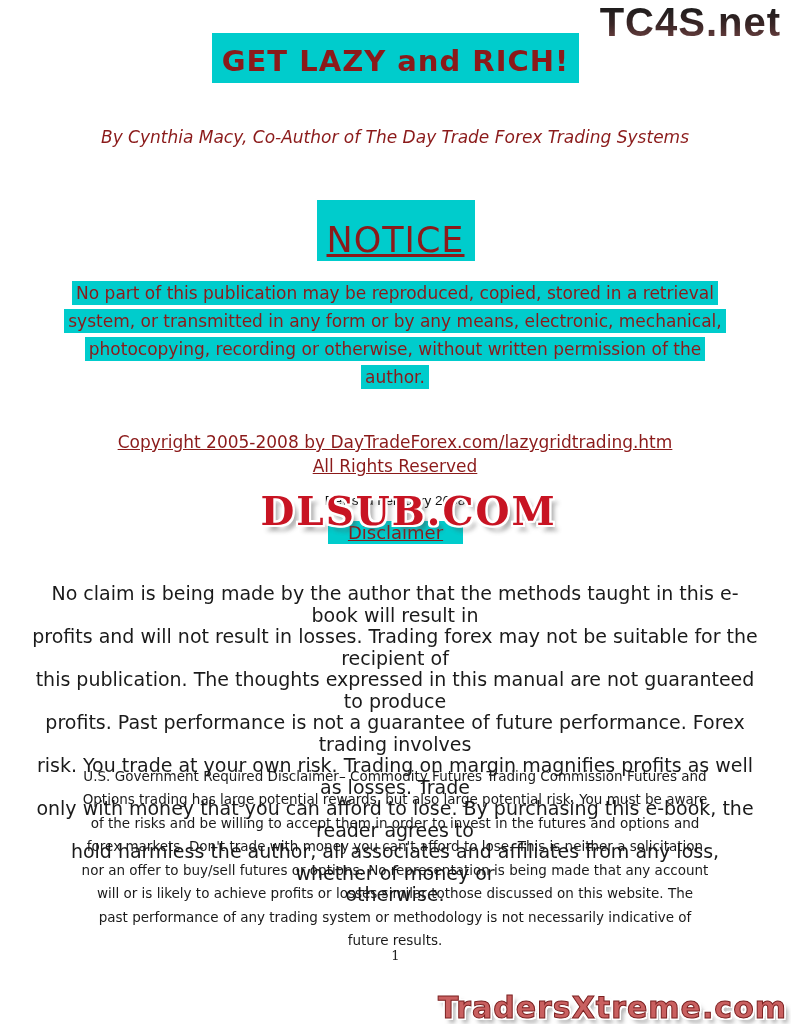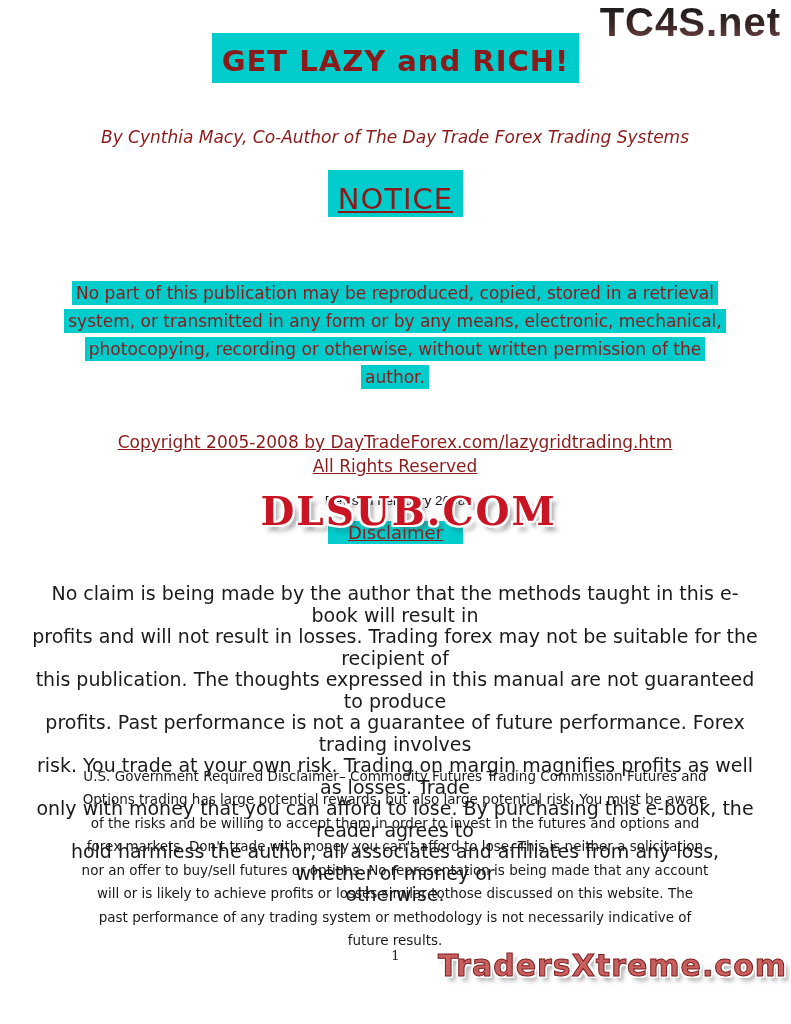--- a/index.html
+++ b/index.html
@@ -26,22 +26,22 @@
     font-size:29px;font-weight:bold;letter-spacing:1px;
   }
 
   .byline{
     position:absolute;top:110px;left:30px;width:730px;
     text-align:center;font-size:17px;color:#8b1a1a;font-style:italic;
   }
 
   .notice-row{position:absolute;top:170px;left:0;width:100%;text-align:center;}
   .notice-row .hl{
-    display:inline-block;padding:12px 10px 1px 10px;
-    font-size:29px;text-decoration:underline;letter-spacing:1px;
+    display:inline-block;padding:20px 10px 1px 10px;
+    font-size:35px;text-decoration:underline;letter-spacing:1px;margin-top:30px;
   }
 
   .notice-para{
     position:absolute;top:262px;left:30px;width:730px;
     text-align:center;font-size:17px;line-height:28px;
   }
   .notice-para .hl{
     white-space:pre-line;
     padding:2px 4px;
     -webkit-box-decoration-break:clone;box-decoration-break:clone;
@@ -86,21 +86,21 @@
   .para-disclaimer{top:564px;font-size:19px;line-height:21.5px;}
   .para-gov{top:751px;font-size:13.5px;line-height:23.5px;}
   .para-gov b{font-weight:normal;}
 
   .page-number{
     position:absolute;top:948px;left:0;width:100%;text-align:center;
     font-family:"DejaVu Serif",serif;font-size:13px;color:#222222;
   }
 
   .bottom-logo{
-    position:absolute;top:948px;right:4px;
+    position:absolute;top:990px;right:4px;
     font-family:"DejaVu Sans",sans-serif;font-weight:bold;
     font-size:30px;letter-spacing:1px;color:#c96060;
     -webkit-text-stroke:1px #7b2020;
     text-shadow:
       -2px 0 0 #ffffff, 2px 0 0 #ffffff, 0 -2px 0 #ffffff, 0 2px 0 #ffffff,
       -2px -2px 0 #ffffff, 2px 2px 0 #ffffff, -2px 2px 0 #ffffff, 2px -2px 0 #ffffff,
       4px 5px 4px rgba(90,90,90,0.5);
   }
 </style>
 </head>

